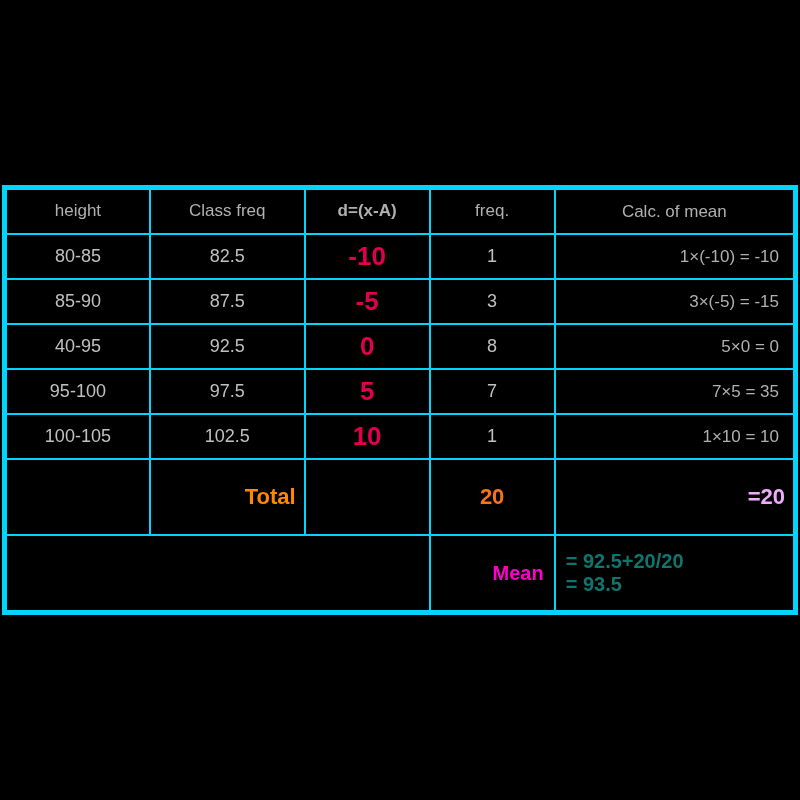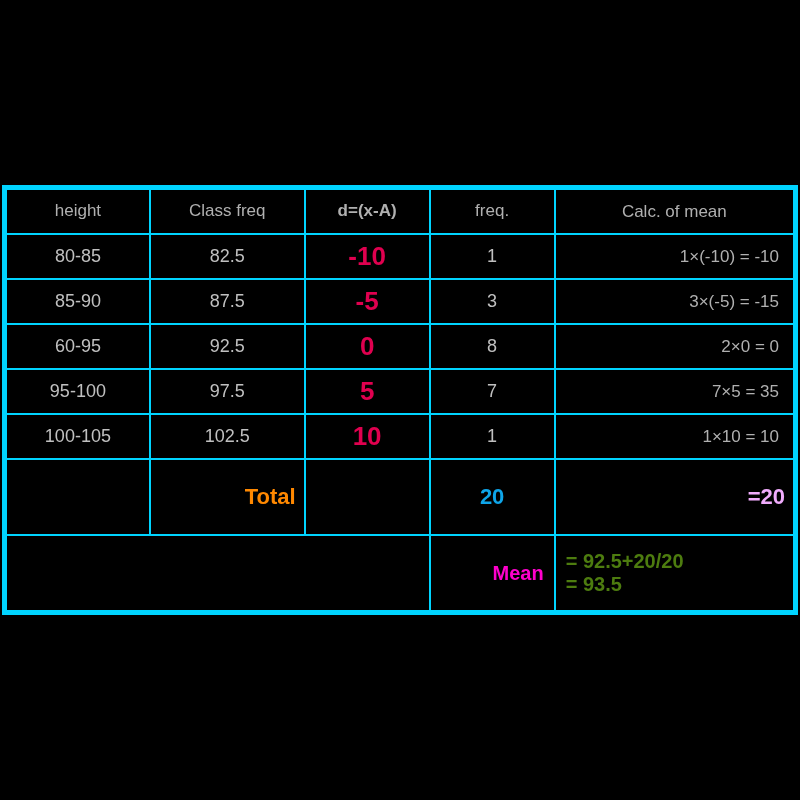--- a/index.html
+++ b/index.html
@@ -49,21 +49,21 @@
       font-size: 22px;
       padding: 24px 8px;
     }
     .total-label {
       color: #ff8800;
       font-weight: bold;
       text-align: right;
       padding-right: 10px;
     }
     .total-freq {
-      color: #0ea5e9;
+      color: #f97316;
       font-weight: bold;
     }
     .total-calc {
       color: #f0abfc;
       font-weight: bold;
       text-align: right;
       padding-right: 14px;
     }
     .mean-row td {
       padding: 14px 10px;
@@ -128,25 +128,25 @@
       <td class="calc-col">1×(-10) = -10</td>
     </tr>
     <tr>
       <td>85-90</td>
       <td>87.5</td>
       <td class="red-val">-5</td>
       <td>3</td>
       <td class="calc-col">3×(-5) = -15</td>
     </tr>
     <tr>
-      <td>60-95</td>
+      <td>40-95</td>
       <td>92.5</td>
       <td class="red-val">0</td>
       <td>8</td>
-      <td class="calc-col">2×0 = 0</td>
+      <td class="calc-col">5×0 = 0</td>
     </tr>
     <tr>
       <td>95-100</td>
       <td>97.5</td>
       <td class="red-val">5</td>
       <td>7</td>
       <td class="calc-col">7×5 = 35</td>
     </tr>
     <tr>
       <td>100-105</td>
@@ -160,18 +160,18 @@
       <td></td>
       <td class="total-label">Total</td>
       <td></td>
       <td class="total-freq">20</td>
       <td class="total-calc">=20</td>
     </tr>
 
     <tr class="mean-row">
       <td colspan="3"></td>
       <td class="mean-label">Mean</td>
-      <td class="mean-value" style="text-align:left; color:#4d7c0f; font-size:20px; font-weight:bold; white-space:pre-line;">= 92.5+20/20
+      <td class="mean-value" style="text-align:left; color:#0f766e; font-size:20px; font-weight:bold; white-space:pre-line;">= 92.5+20/20
 = 93.5</td>
     </tr>
   </tbody>
     </table>
 </div>
 
 </body></html>

